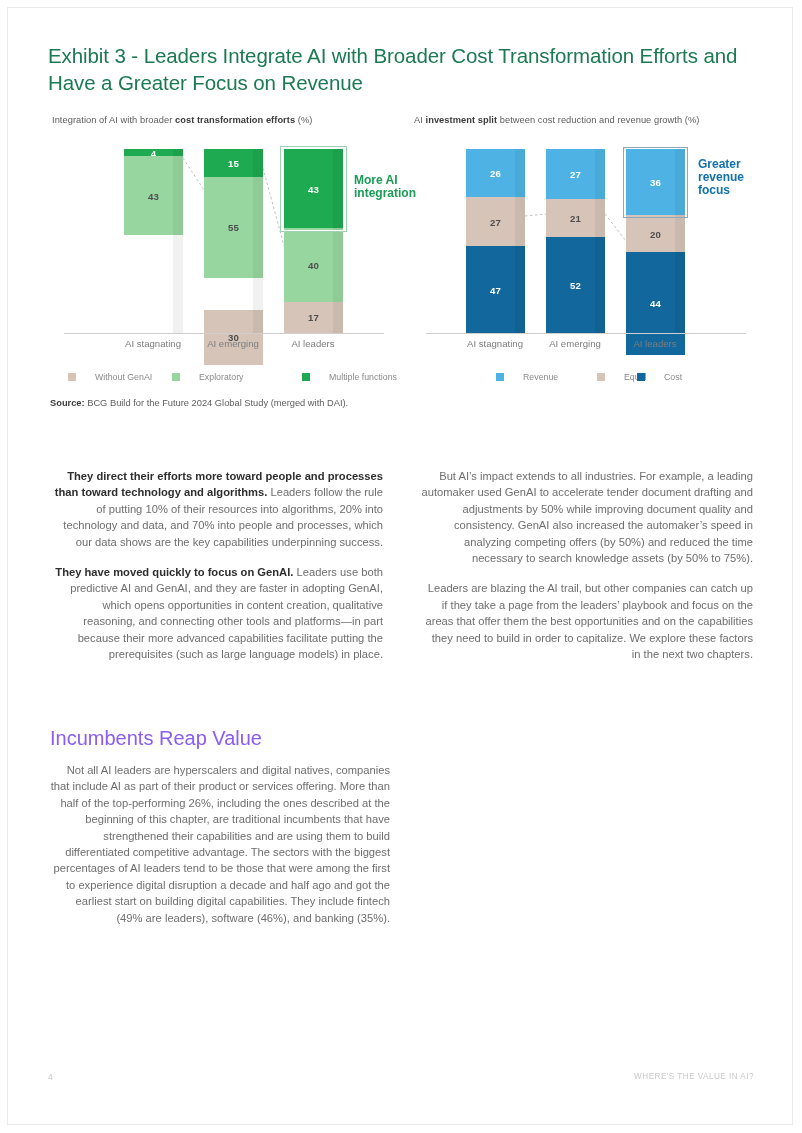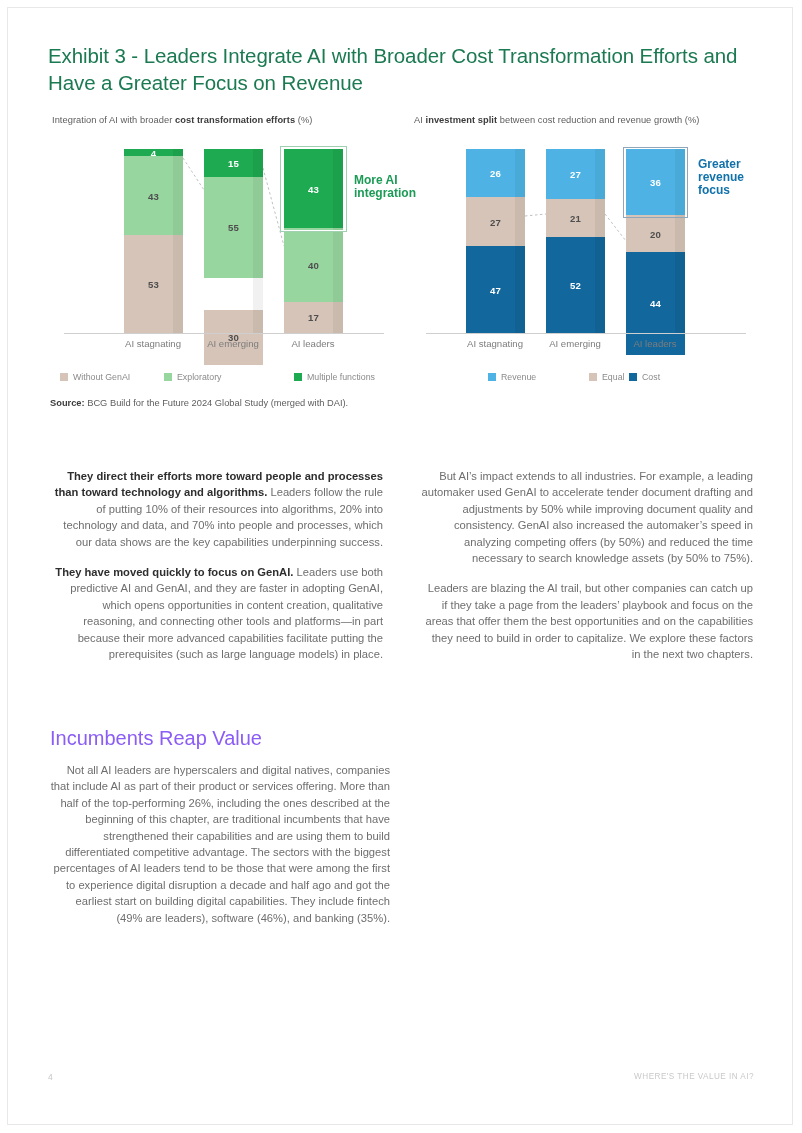--- a/index.html
+++ b/index.html
@@ -51,22 +51,22 @@
     position:absolute;border:1.4px solid #8fa7b8;box-sizing:border-box;
     pointer-events:none;
   }
   .highlight-box.green{border-color:#ffffff;box-shadow:0 0 0 1px #9fd0af;}
   .callout{
     position:absolute;font-size:12px;font-weight:700;line-height:13px;
   }
   .callout.green{color:#1b9b55;}
   .callout.blue{color:#1172ab;}
   .legend{position:absolute;top:258px;left:0;width:345px;height:14px;}
-  .legend-item{position:absolute;top:0;display:flex;align-items:center;gap:5px;
-    font-size:8.8px;color:#8a8a8a;white-space:nowrap;}
+  .legend-item{position:absolute;top:0;display:flex;align-items:center;gap:19px;
+    font-size:8.8px;color:#8a8a8a;white-space:nowrap;margin-left:8px;}
   .swatch{width:8px;height:8px;display:inline-block;}
   .connector{position:absolute;left:0;top:0;width:345px;height:192px;pointer-events:none;}
 
   
   .source{
     position:absolute;left:2px;top:398px;font-size:9.3px;color:#5d5d5d;
   }
   .source b{font-weight:700;color:#3c3c3c;}
 
   
@@ -108,23 +108,20 @@
           <path d="M211 26 L232 104" stroke="#b9b9b9" stroke-width="0.9" stroke-dasharray="2.5 2.5" fill="none"></path>
         </svg>
 
         <div class="bar" style="left:72px;height:184px;">
           <div class="seg light-text" style="height:7.36px;background:#1eaa50;">
             <span class="val">4</span>
           </div>
           <div class="seg dark-text" style="height:79.1px;background:#98d6a0;">
             <span class="val">43</span>
           </div>
-          <div class="seg dark-text" style="height:97.5px;background:#d6c4b8;">
-            <span class="val">53</span>
-          </div>
           <div class="shadow"></div>
         </div>
 
         <div class="bar" style="left:152px;height:184px;">
           <div class="seg light-text" style="height:27.6px;background:#1eaa50;">
             <span class="val">15</span>
           </div>
           <div class="seg dark-text" style="height:101.2px;background:#98d6a0;">
             <span class="val">55</span>
           </div>

